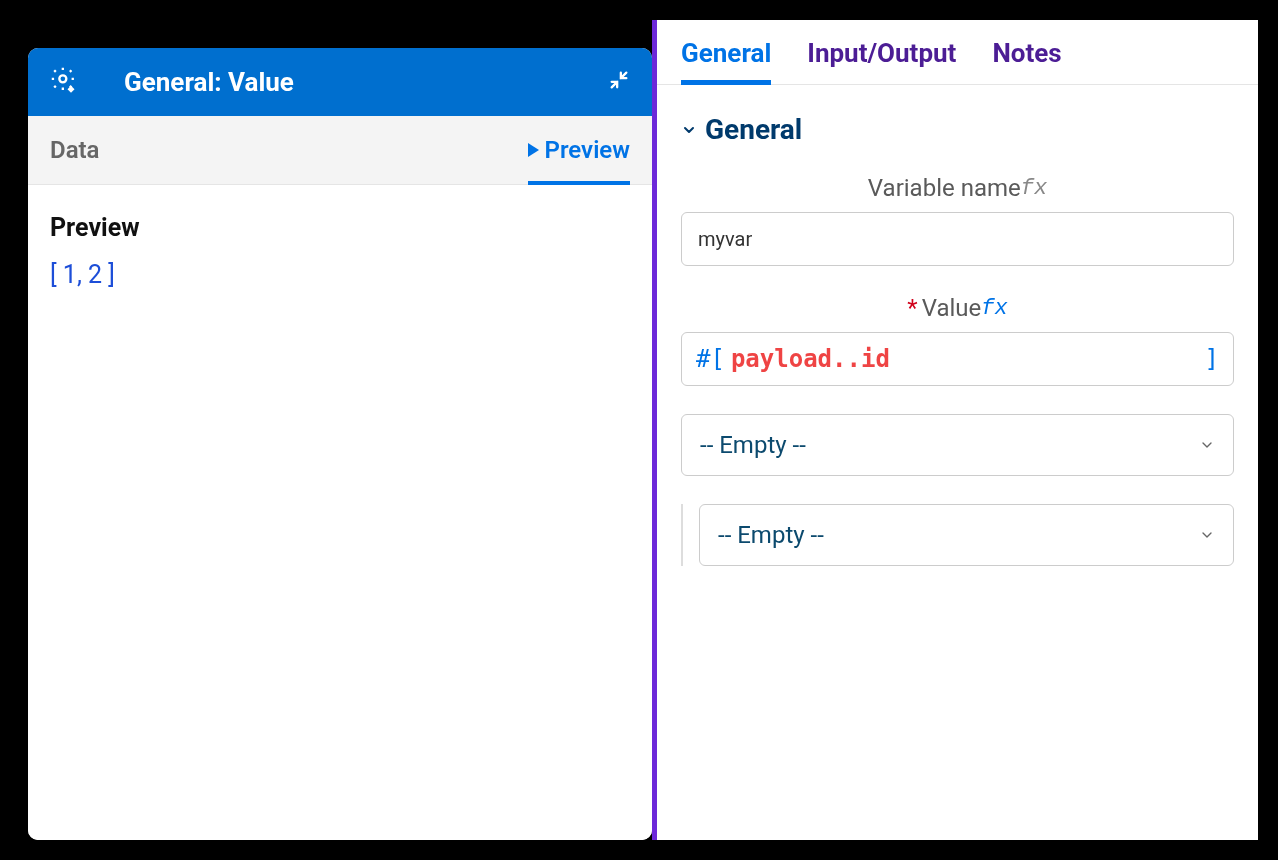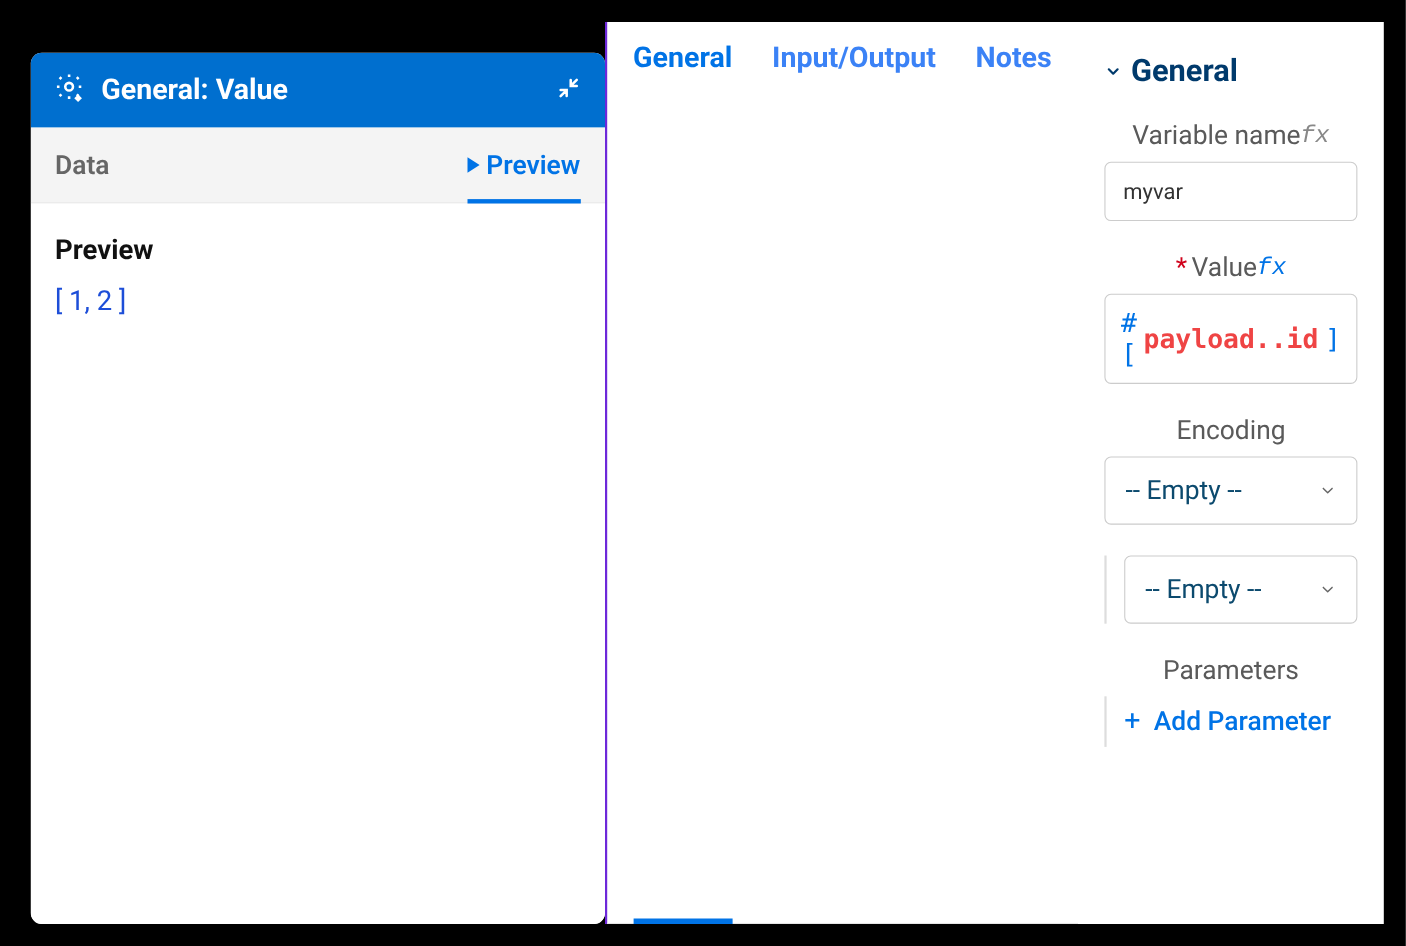--- a/index.html
+++ b/index.html
@@ -47,20 +47,21 @@
     }
     .gear-icon {
       width: 28px;
       height: 28px;
       flex-shrink: 0;
     }
     .card-title {
       font-size: 26px;
       font-weight: 700;
       flex: 1;
+      margin-left: 32px;
     }
     .collapse-icon {
       width: 22px;
       height: 22px;
       flex-shrink: 0;
       cursor: pointer;
     }
     .card-tabs {
       background: #f4f4f4;
       display: flex;
@@ -117,32 +118,33 @@
     }
     .preview-value {
       font-size: 25px;
       color: #1d4ed8;
     }
     
     .right-panel {
       flex: 1;
       background: #fff;
       display: flex;
-      border-left: 2px solid #6d28d9;
+      flex-direction: column;
+      border-left: 5px solid #6d28d9;
     }
     .right-tabs {
       display: flex;
       padding: 18px 24px 0 24px;
       gap: 36px;
       border-bottom: 1px solid #e5e5e5;
     }
     .right-tab {
       font-size: 26px;
       font-weight: 700;
-      color: #3b82f6;
+      color: #4c1d95;
       padding-bottom: 16px;
       cursor: pointer;
       position: relative;
     }
     .right-tab.active {
       color: #0073E6;
     }
     .right-tab.active::after {
       content: "";
       position: absolute;
@@ -329,49 +331,35 @@
           <span class="fx active">fx</span>
         </div>
         <div class="expr-input">
           <span class="expr-bracket">#[</span>
           <span class="expr-body">payload..id</span>
           <span class="expr-bracket">]</span>
         </div>
       </div>
 
       <div class="field">
-        <div class="field-label-row">
-          <span class="field-label">Encoding</span>
-        </div>
         <div class="select">
           <span>-- Empty --</span>
           <svg class="select-chevron" viewBox="0 0 24 24" fill="none" stroke="#666" stroke-width="2" stroke-linecap="round" stroke-linejoin="round">
             <polyline points="6 9 12 15 18 9"></polyline>
           </svg>
         </div>
       </div>
 
       <div class="field">
         <div class="select-wrap">
           <div class="select">
             <span>-- Empty --</span>
             <svg class="select-chevron" viewBox="0 0 24 24" fill="none" stroke="#666" stroke-width="2" stroke-linecap="round" stroke-linejoin="round">
               <polyline points="6 9 12 15 18 9"></polyline>
             </svg>
           </div>
         </div>
       </div>
 
-      <div class="field">
-        <div class="field-label-row">
-          <span class="field-label">Parameters</span>
-        </div>
-        <div class="select-wrap">
-          <div class="add-param">
-            <span class="plus-icon">+</span>
-            <span>Add Parameter</span>
-          </div>
-        </div>
-      </div>
 
     </div>
   </div>
 </div>
 
 </body></html>

